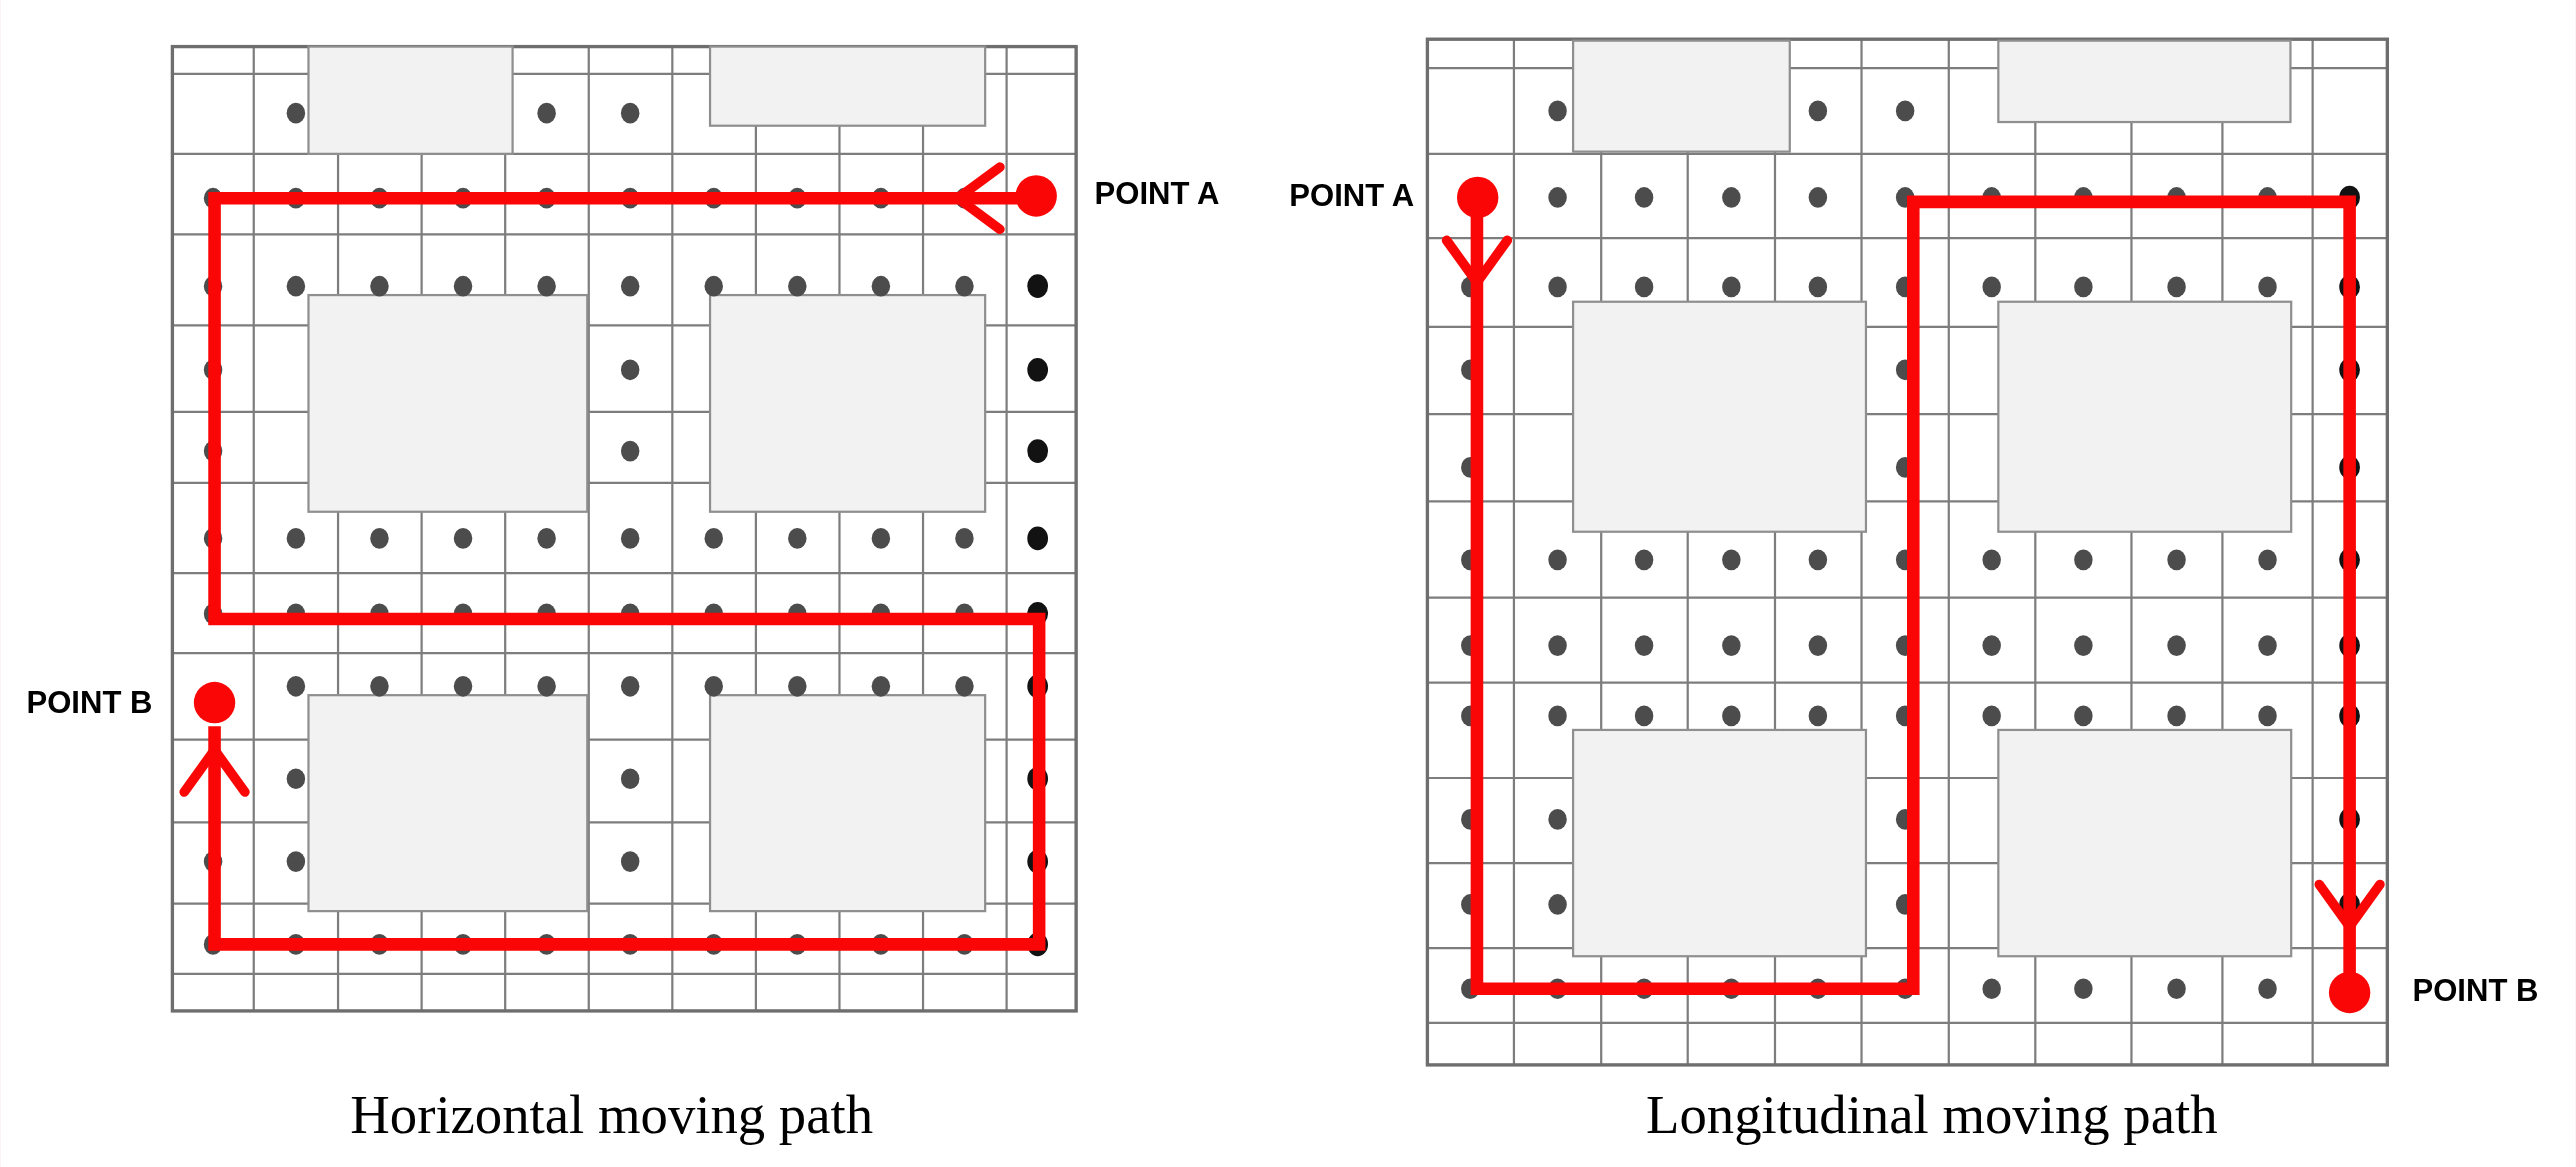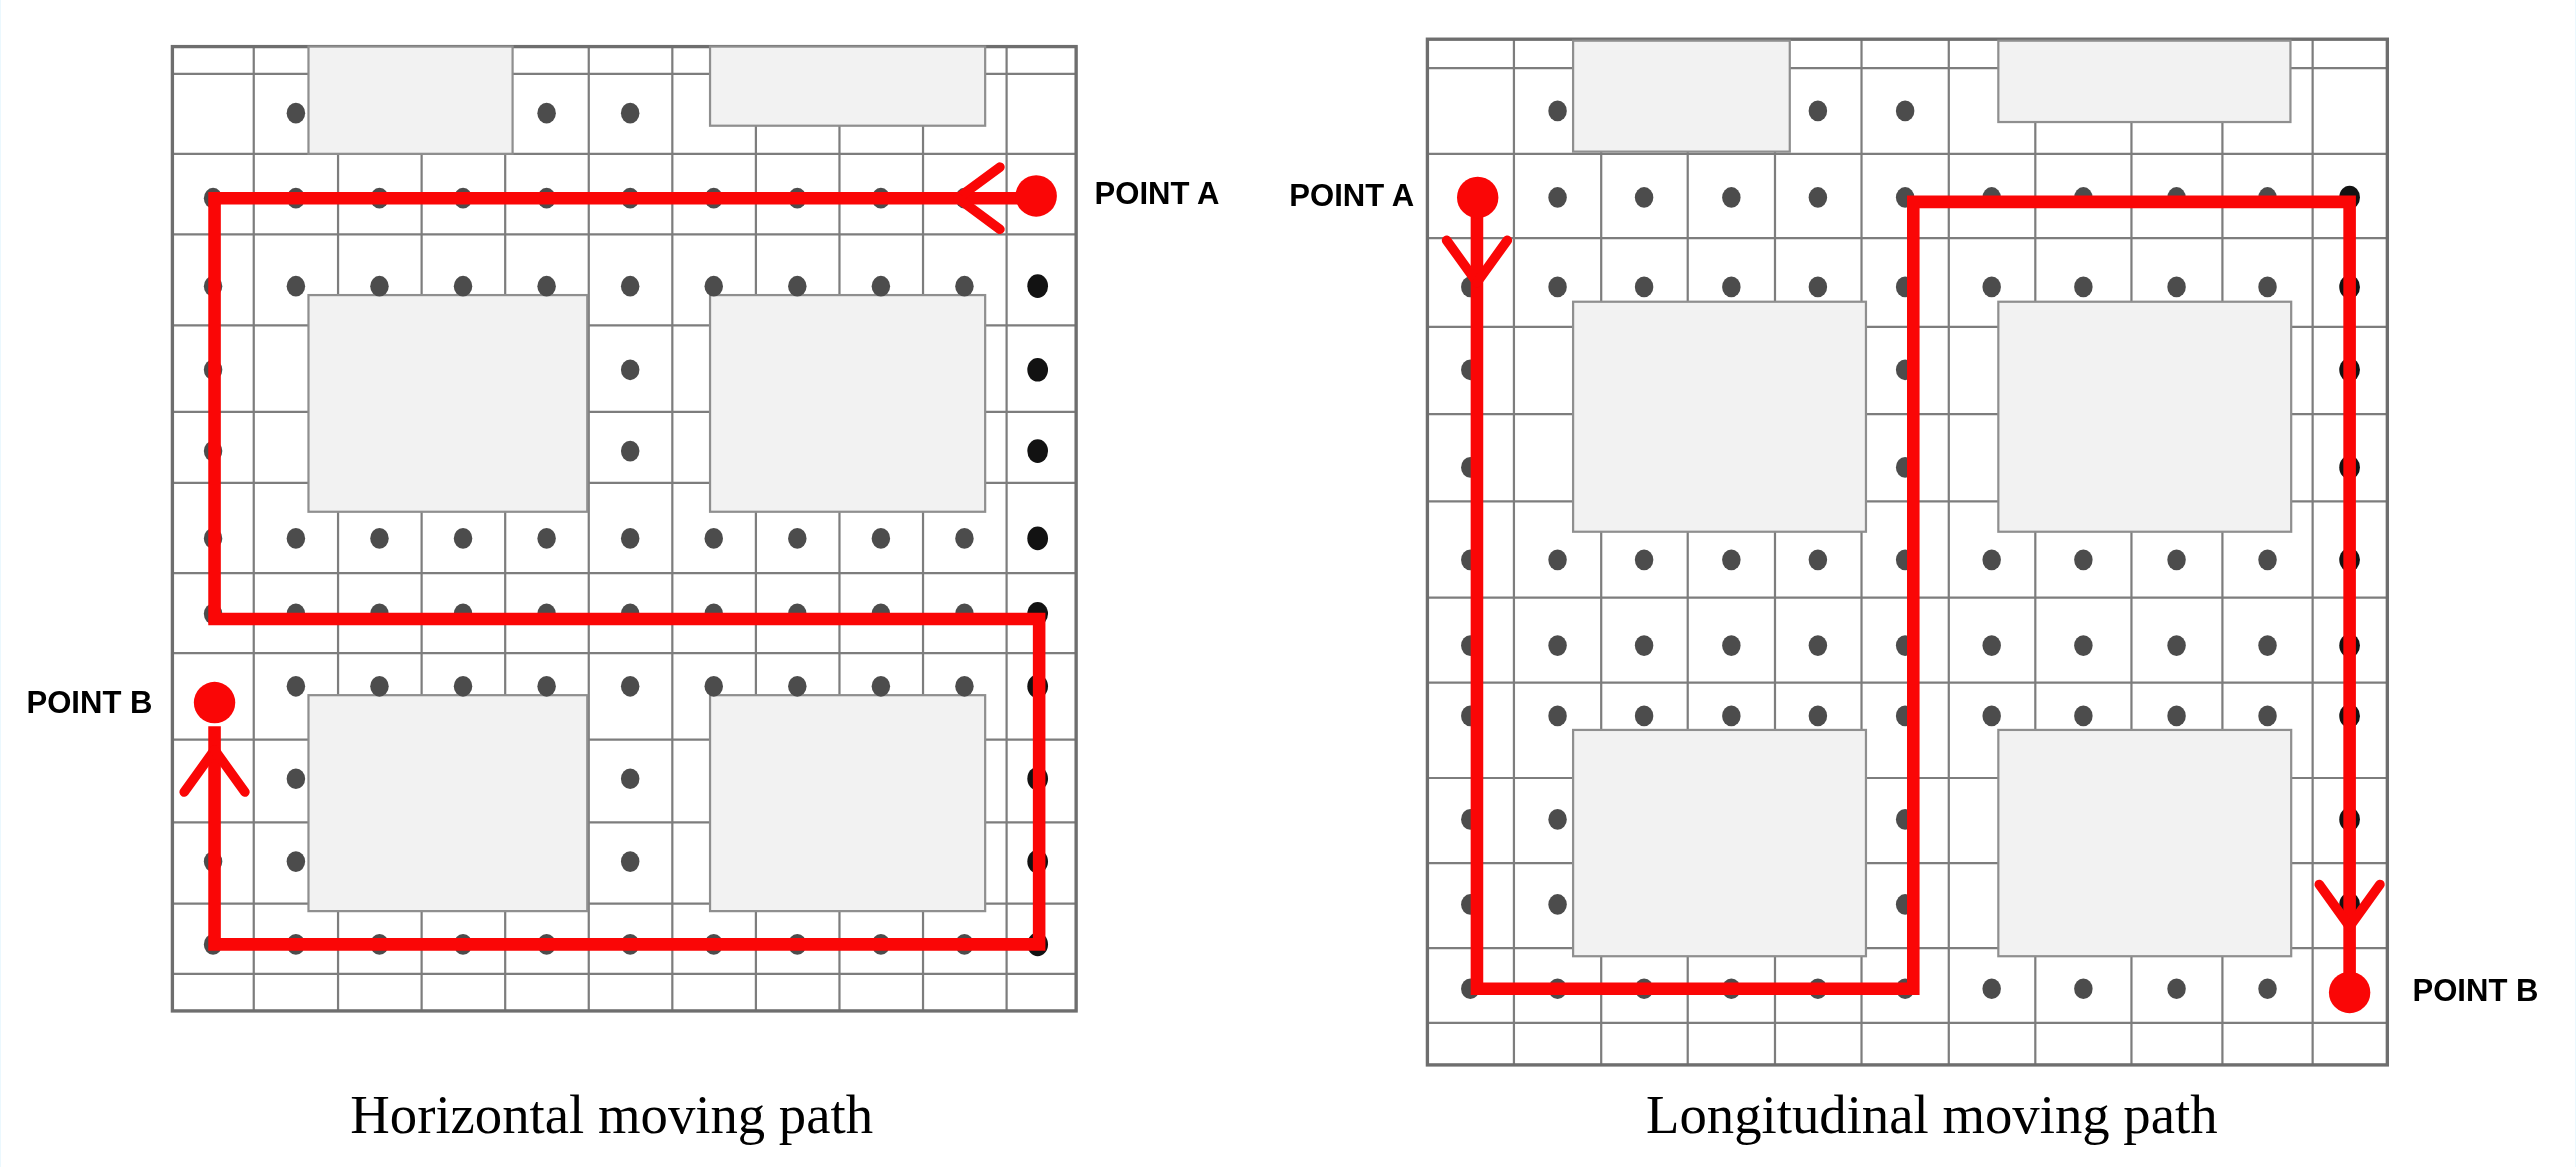--- a/index.html
+++ b/index.html
@@ -4,21 +4,21 @@
 <style>
   html, body {
     margin: 0;
     padding: 0;
     background: #ffffff;
   }
   .stage {
     position: relative;
     width: 2576px;
     height: 1167px;
-    background: #0ea5e9;
+    background: #ec4899;
     overflow: hidden;
     font-family: "Liberation Sans", sans-serif;
   }
   .stage svg {
     position: absolute;
     left: 0;
     top: 0;
     width: 2576px;
     height: 1167px;
     display: block;

